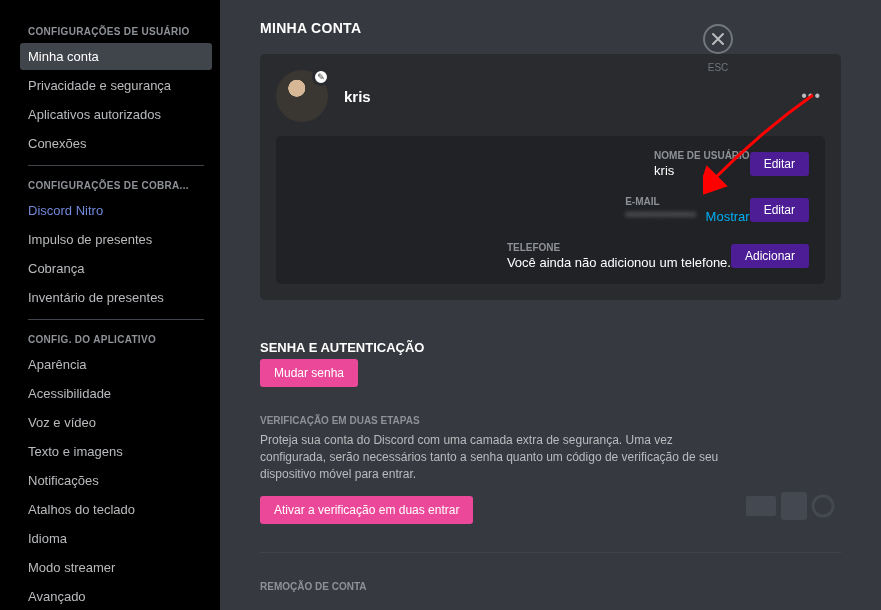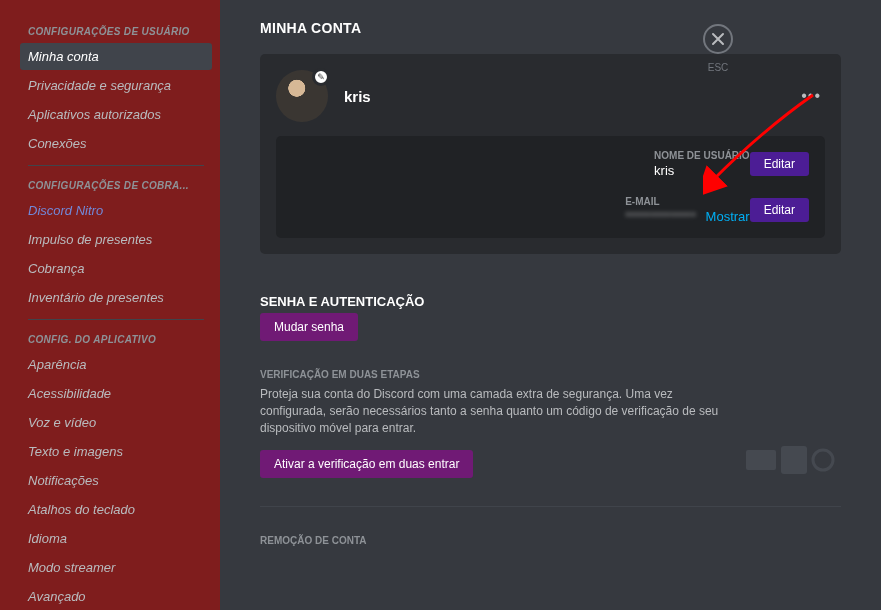--- a/index.html
+++ b/index.html
@@ -8,25 +8,24 @@
   background: #36393f;
   color: #dcddde;
   width: 881px;
   height: 610px;
   overflow: hidden;
   position: relative;
 }
 .container { display: flex; height: 100%; }
 .sidebar {
   width: 220px;
-  background: #7f1d1d;
+  background: #000000;
   padding: 20px 8px 20px 20px;
   overflow-y: auto;
   font-size: 13px;
-  font-style: italic;
 }
 .sidebar::-webkit-scrollbar { width: 4px; }
 .section-header {
   color: #8e9297;
   font-size: 10px;
   font-weight: 700;
   text-transform: uppercase;
   letter-spacing: 0.3px;
   padding: 6px 8px;
   white-space: nowrap;
@@ -117,21 +116,21 @@
   cursor: pointer;
 }
 .section-title {
   color: #fff;
   font-size: 13px;
   font-weight: 700;
   text-transform: uppercase;
   margin-bottom: 4px;
 }
 .btn-primary {
-  background: #701a75;
+  background: #ec4899;
   color: #fff;
   border: none;
   padding: 7px 14px;
   border-radius: 3px;
   font-size: 12px;
   cursor: pointer;
 }
 .subsection {
   margin-top: 28px;
   margin-bottom: 28px;
@@ -230,20 +229,27 @@
         <div class="field-row">
           <div>
             <div class="field-label">E-MAIL</div>
             <div class="field-value">
               <span style="filter:blur(2px);opacity:.5">**************</span>
               <span class="reveal">Mostrar</span>
             </div>
           </div>
           <button class="btn-small">Editar</button>
         </div>
+        <div class="field-row">
+          <div>
+            <div class="field-label">TELEFONE</div>
+            <div class="field-value">Você ainda não adicionou um telefone.</div>
+          </div>
+          <button class="btn-small">Adicionar</button>
+        </div>
       </div>
     </div>
 
     <div class="section-title">SENHA E AUTENTICAÇÃO</div>
     <button class="btn-primary">Mudar senha</button>
 
     <div class="subsection">
       <div class="two-fa-row">
         <div style="flex:1">
           <div class="sub-header">VERIFICAÇÃO EM DUAS ETAPAS</div>

